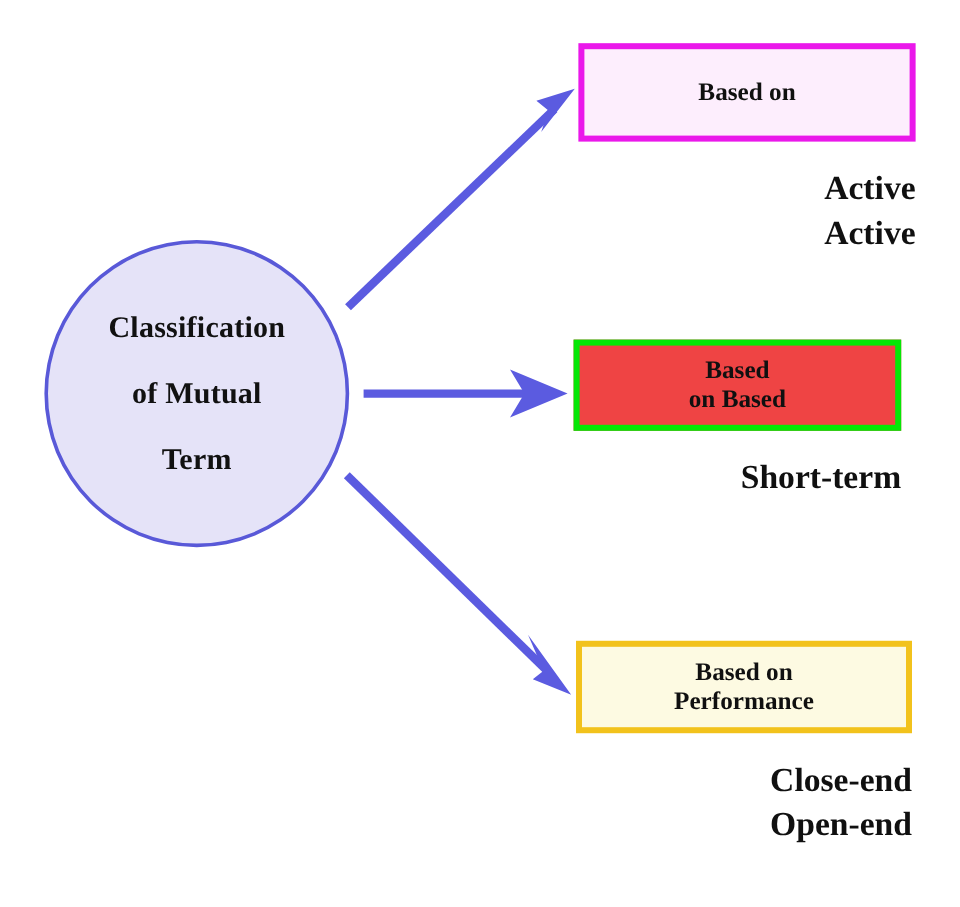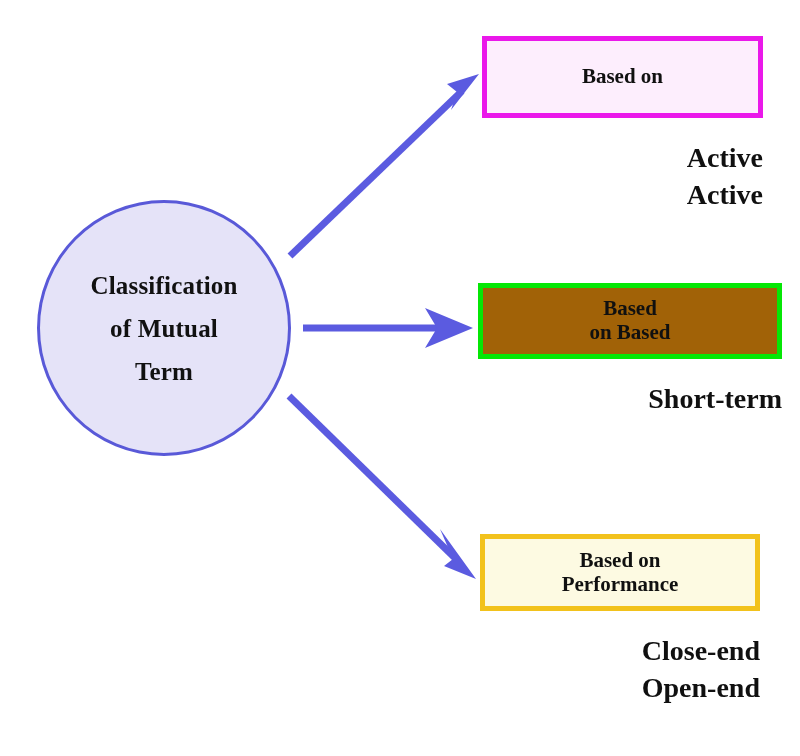--- a/index.html
+++ b/index.html
@@ -38,20 +38,21 @@
     height: 256px;
     border-radius: 50%;
     background: #e5e3f8;
     border: 3px solid #5959d8;
     box-sizing: border-box;
     display: flex;
     flex-direction: column;
     align-items: center;
     justify-content: center;
     text-align: center;
+    gap: 12px;
   }
   #central-node .cn-line {
     font-weight: bold;
     font-size: 25px;
     line-height: 1.0;
     color: #111111;
     letter-spacing: 0.2px;
     margin: 9px 0;
     white-space: nowrap;
   }
@@ -93,23 +94,23 @@
   #branch-performance .branch-box {
     width: 281px;
     height: 82px;
     background: #fdeefd;
     border: 5px solid #ea18ea;
   }
 
   
   #branch-term { left: 478px; top: 283px; }
   #branch-term .branch-box {
-    width: 304px;
+    width: 273px;
     height: 76px;
-    background: #a16207;
+    background: #ef4444;
     border: 5px solid #05e705;
   }
 
   
   #branch-flexibility { left: 480px; top: 534px; }
   #branch-flexibility .branch-box {
     width: 280px;
     height: 77px;
     background: #fdfae2;
     border: 5px solid #f2c21c;

